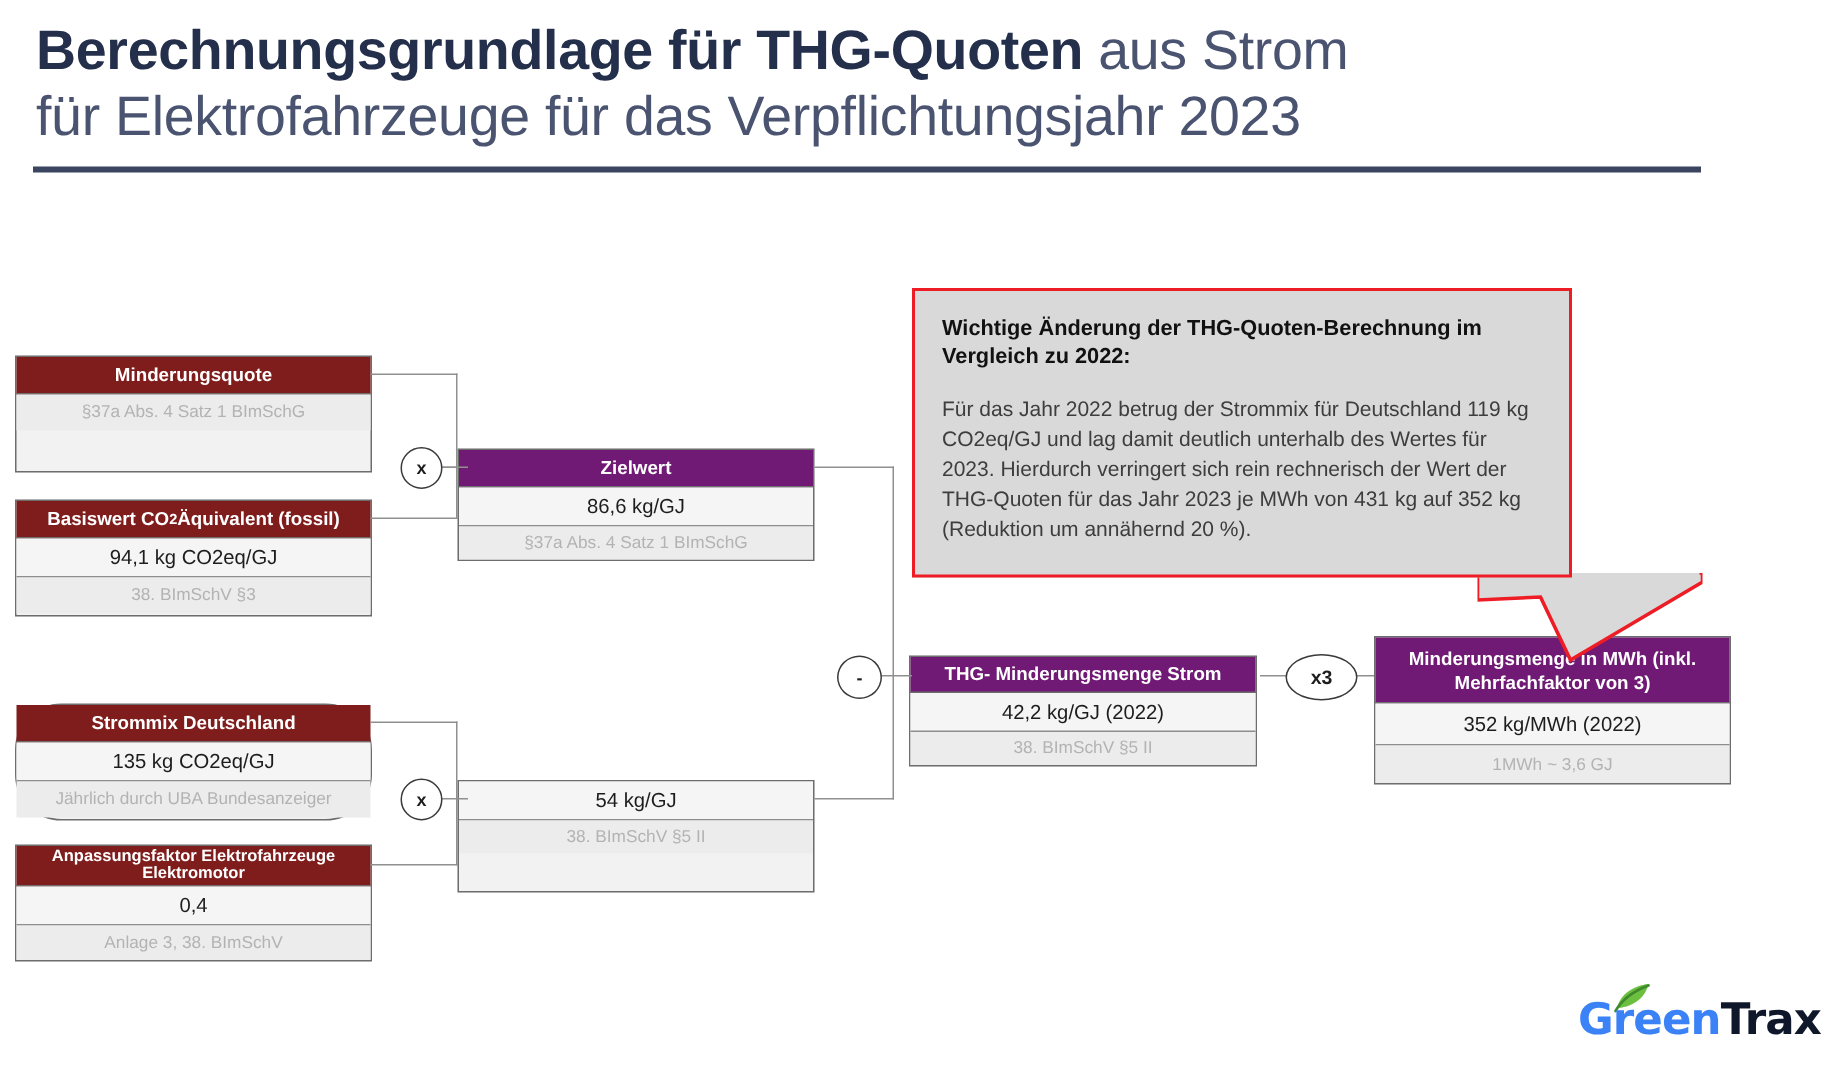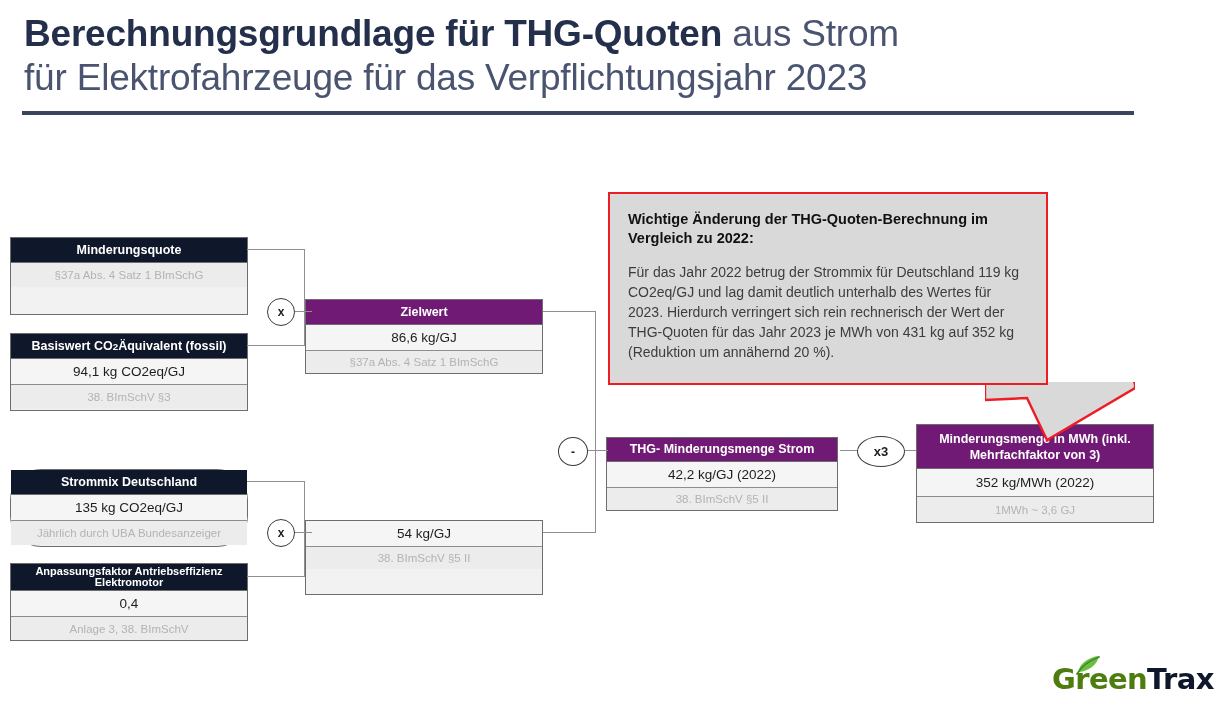--- a/index.html
+++ b/index.html
@@ -22,21 +22,21 @@
   .title-light{font-weight:normal;color:#4a5470;}
   .title-rule{
     position:absolute;left:22px;top:111px;width:1112px;height:4px;
     background:#3b4560;
   }
 
   
   .fbox{position:absolute;border:1.6px solid #6d6d6d;box-sizing:border-box;background:#f2f2f2;}
   .fbox .hd{
     box-sizing:border-box;width:100%;
-    background:#0f172a;color:#ffffff;
+    background:#7f1d1d;color:#ffffff;
     font-size:12.5px;font-weight:600;
     display:flex;align-items:center;justify-content:center;
     text-align:center;line-height:13px;padding:2px 4px;
     border-bottom:1.4px solid #6d6d6d;
   }
   .fbox.green .hd{background:#701a75;}
   .fbox .val{
     box-sizing:border-box;width:100%;
     background:#f5f5f5;color:#1d1d1d;
     font-size:13.5px;font-weight:500;
@@ -86,21 +86,21 @@
     position:absolute;left:985px;top:382px;width:150px;height:62px;z-index:7;
   }
 
   
   .logo{position:absolute;left:1052px;top:660px;width:150px;height:46px;}
   .logo-text{
     position:absolute;left:0;top:2px;
     font-size:29px;font-weight:bold;letter-spacing:-0.6px;
     font-family:"DejaVu Sans", sans-serif;
   }
-  .logo-green{color:#4d7c0f;}
+  .logo-green{color:#3b82f6;}
   .logo-dark{color:#0f172a;}
   .logo-leaf{position:absolute;left:20px;top:-6px;}
 </style>
 </head>
 <body>
 
 <div class="stage">
 
   <div class="title-wrap">
     <div class="title-line"><span class="title-strong">Berechnungsgrundlage für THG-Quoten</span><span class="title-light"> aus Strom</span></div>
@@ -142,21 +142,21 @@
     <div class="src" style="height:24px;">38. BImSchV §3</div>
   </div>
 
   <div class="fbox" style="left:10px;top:469px;width:238px;height:78px;border-radius:31px;">
     <div class="hd" style="height:25px;">Strommix Deutschland</div>
     <div class="val" style="height:26px;">135 kg CO2eq/GJ</div>
     <div class="src" style="height:24px;">Jährlich durch UBA Bundesanzeiger</div>
   </div>
 
   <div class="fbox" style="left:10px;top:563px;width:238px;height:78px;">
-    <div class="hd" style="height:27px;font-size:11px;line-height:11.5px;">Anpassungsfaktor Antriebseffizienz Elektromotor</div>
+    <div class="hd" style="height:27px;font-size:11px;line-height:11.5px;">Anpassungsfaktor Elektrofahrzeuge Elektromotor</div>
     <div class="val" style="height:26px;">0,4</div>
     <div class="src" style="height:23px;">Anlage 3, 38. BImSchV</div>
   </div>
 
   <div class="op" style="left:267px;top:298px;width:26px;height:26px;">x</div>
   <div class="op" style="left:267px;top:519px;width:26px;height:26px;">x</div>
   <div class="op" style="left:558px;top:437px;width:28px;height:27px;">-</div>
   <div class="op wide" style="left:857px;top:436px;width:46px;height:29px;font-size:13px;">x3</div>
 
   <div class="fbox green" style="left:305px;top:299px;width:238px;height:75px;">

